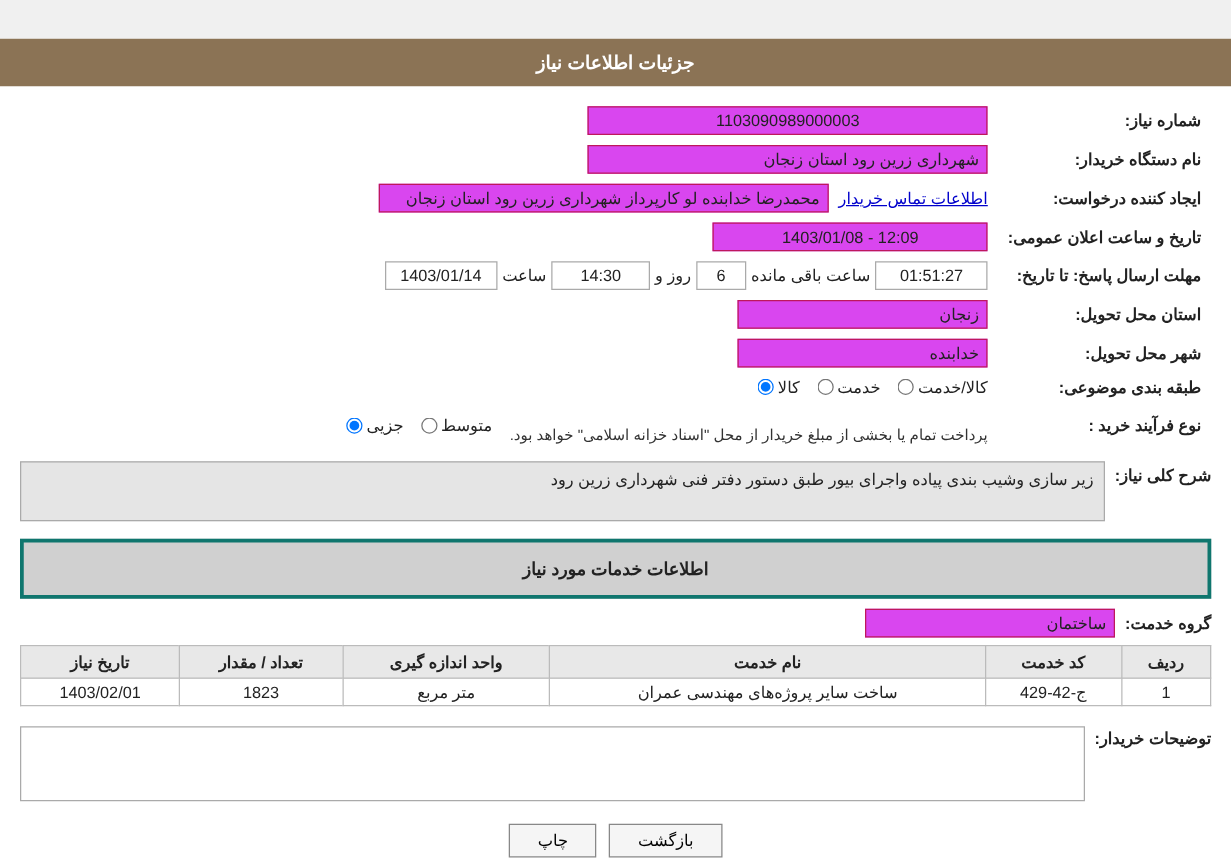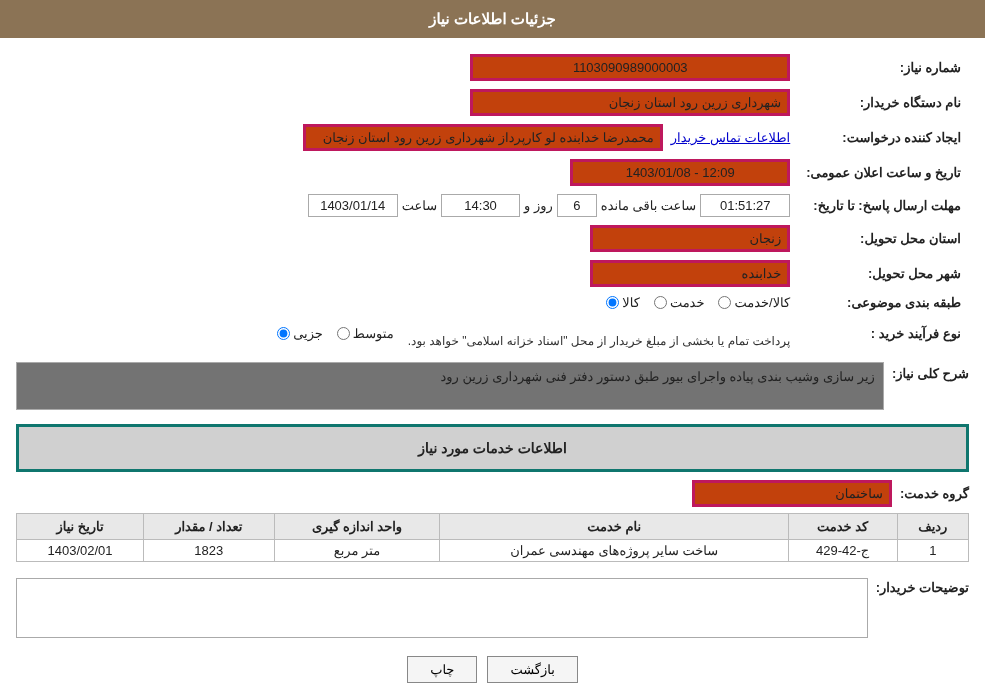--- a/index.html
+++ b/index.html
@@ -15,20 +15,21 @@
       margin: 0 auto;
       background: #fff;
     }
     .header-bar {
       background: #8B7355;
       color: #fff;
       text-align: center;
       padding: 10px 16px;
       font-size: 15px;
       font-weight: bold;
+      margin-top: 31px;
     }
     .main-content {
       padding: 12px 16px;
     }
     .info-table {
       width: 100%;
       border-collapse: collapse;
     }
     .info-table td {
       padding: 4px 8px;
@@ -38,22 +39,22 @@
       text-align: right;
       font-weight: bold;
       white-space: nowrap;
       width: 130px;
       color: #222;
     }
     .value-cell {
       text-align: right;
     }
     .input-box {
-      border: 3px solid #be185d;
-      background: #c2410c;
+      border: 1px solid #be185d;
+      background: #d946ef;
       padding: 3px 6px;
       min-width: 200px;
       display: inline-block;
       text-align: right;
     }
     .input-box-wide {
       width: 320px;
     }
     .input-box-medium {
       width: 220px;
@@ -86,21 +87,21 @@
     }
     .note-text {
       font-size: 12px;
       color: #333;
       margin-top: 16px;
     }
     .description-box {
       border: 1px solid #aaa;
       padding: 6px 8px;
       min-height: 48px;
-      background: #737373;
+      background: #e5e5e5;
       text-align: right;
       width: 100%;
     }
     .services-table {
       width: 100%;
       border-collapse: collapse;
       margin-top: 6px;
     }
     .services-table th {
       background: #e8e8e8;

